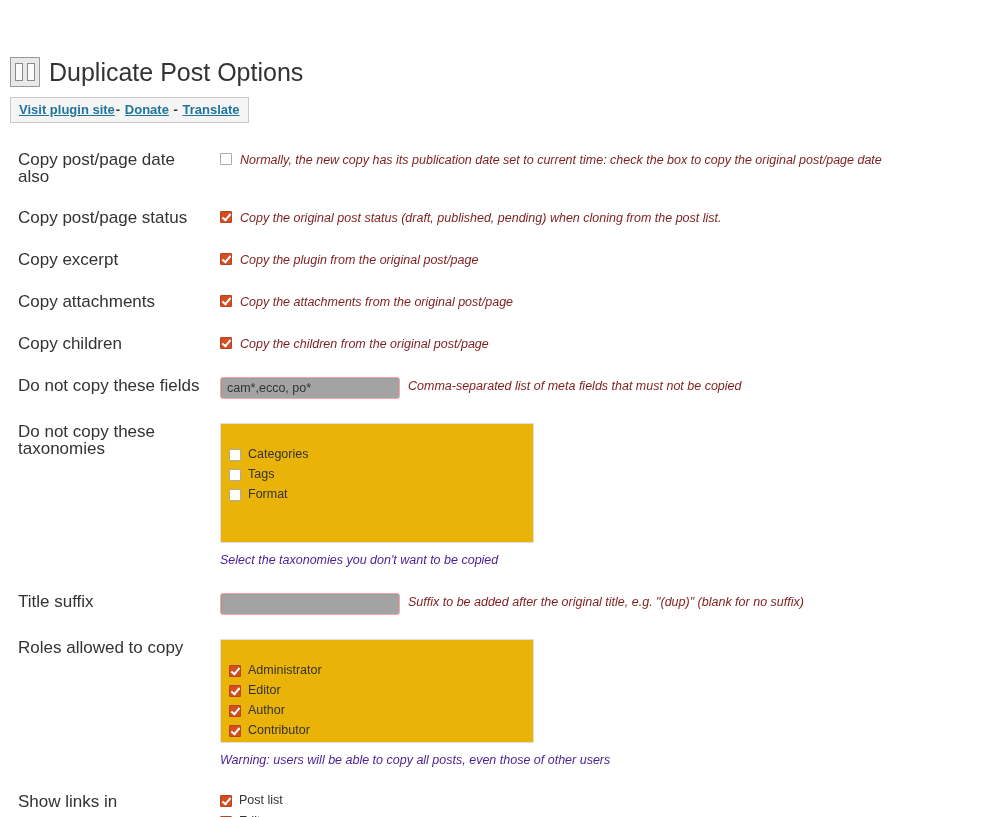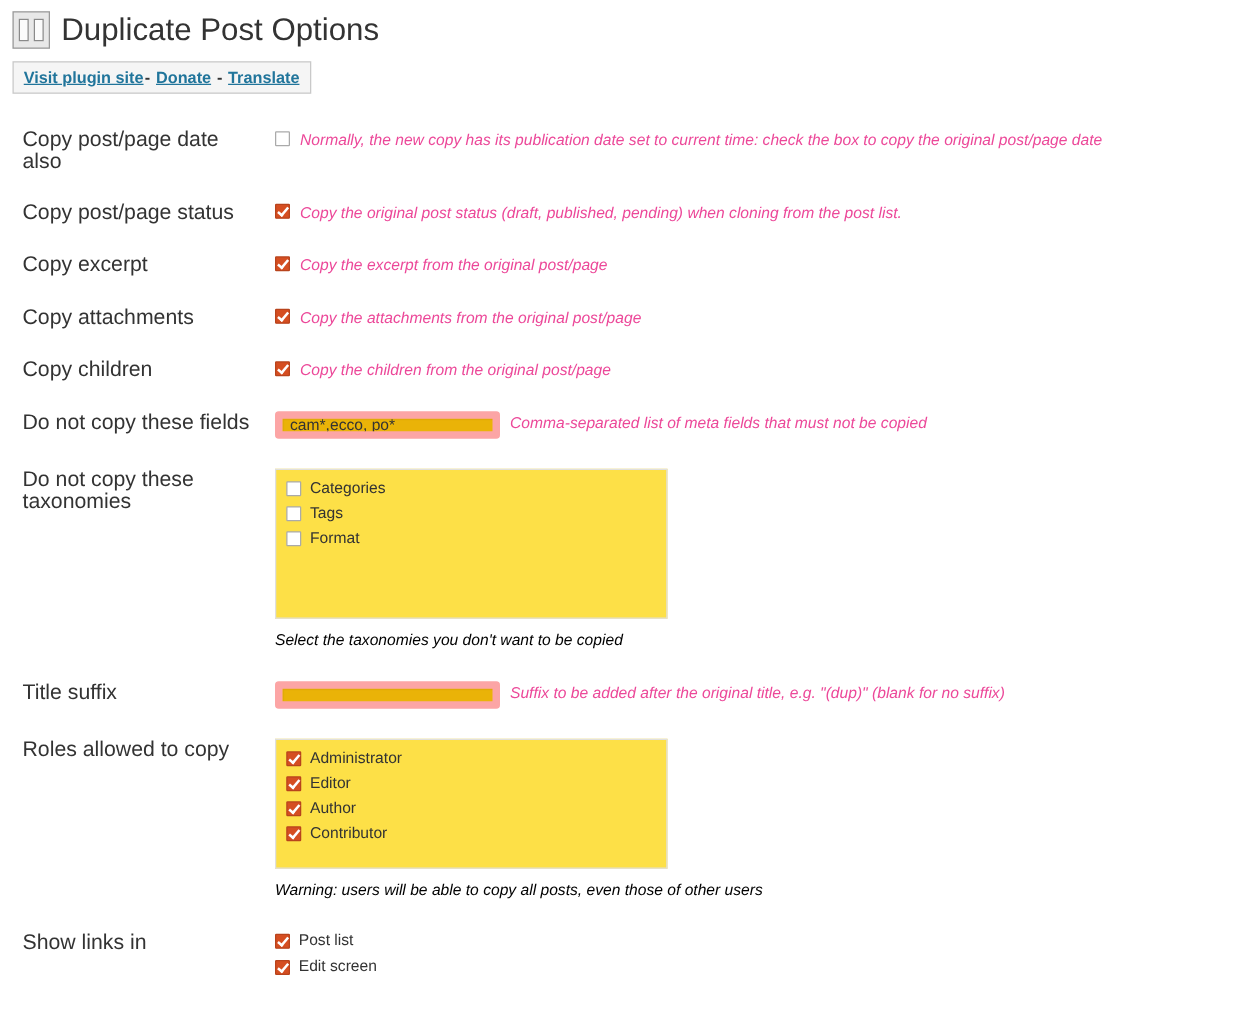--- a/index.html
+++ b/index.html
@@ -12,20 +12,21 @@
     background: #ffffff;
     font-family: "Liberation Sans", sans-serif;
     font-size: 13px;
     color: #333333;
     overflow: hidden;
   }
   .page {
     position: relative;
     width: 996px;
     height: 649px;
+    margin-top: 48px;
   }
 
   
   .page-header {
     display: flex;
     align-items: center;
     padding: 8px 0 0 10px;
   }
   .plugin-icon {
     width: 30px;
@@ -96,21 +97,21 @@
     line-height: 17px;
     box-sizing: border-box;
   }
   table.form-table td {
     vertical-align: top;
     padding: 12px 10px 12px 0;
     line-height: 17px;
   }
   .desc {
     font-style: italic;
-    color: #ec4899;
+    color: #7f1d1d;
     font-size: 12.5px;
   }
   .row-inline {
     display: flex;
     align-items: flex-start;
   }
   .row-inline .desc {
     margin-left: 8px;
     padding-top: 1px;
   }
@@ -141,56 +142,56 @@
     height: 7px;
     border: solid #fff;
     border-width: 0 2px 2px 0;
     transform: rotate(40deg);
   }
 
   
   input.text {
     width: 180px;
     height: 22px;
-    border: 6px solid #fca5a5;
+    border: 1px solid #fca5a5;
     box-shadow: inset 1px 1px 1px rgba(0,0,0,0.06);
     border-radius: 3px;
     padding: 1px 6px;
     font-family: "Liberation Sans", sans-serif;
     font-size: 12.5px;
     color: #333;
-    background: #eab308;
+    background: #a3a3a3;
     box-sizing: border-box;
     vertical-align: top;
   }
 
   
   .scroll-box {
     border: 1px solid #dfdfdf;
-    background: #fde047;
+    background: #eab308;
     width: 314px;
     box-sizing: border-box;
-    padding: 7px 8px;
+    padding: 23px 8px;
   }
   .scroll-box.taxonomies { height: 120px; }
   .scroll-box.roles { height: 104px; }
   .opt-line {
     display: flex;
     align-items: flex-start;
     margin-bottom: 5px;
   }
   .opt-line .opt-label {
     margin-left: 7px;
     font-size: 12.5px;
     color: #333;
     line-height: 15px;
   }
   .box-note {
     font-style: italic;
-    color: #000000;
+    color: #4c1d95;
     font-size: 12.5px;
     margin-top: 9px;
   }
 
   .checks-list .opt-line { margin-bottom: 6px; }
 </style>
 </head>
 <body>
 
 <div class="page">
@@ -225,21 +226,21 @@
             <span class="desc">Copy the original post status (draft, published, pending) when cloning from the post list.</span>
           </div>
         </td>
       </tr>
 
       <tr>
         <th>Copy excerpt</th>
         <td>
           <div class="row-inline">
             <span class="cb checked"></span>
-            <span class="desc">Copy the excerpt from the original post/page</span>
+            <span class="desc">Copy the plugin from the original post/page</span>
           </div>
         </td>
       </tr>
 
       <tr>
         <th>Copy attachments</th>
         <td>
           <div class="row-inline">
             <span class="cb checked"></span>
             <span class="desc">Copy the attachments from the original post/page</span>

